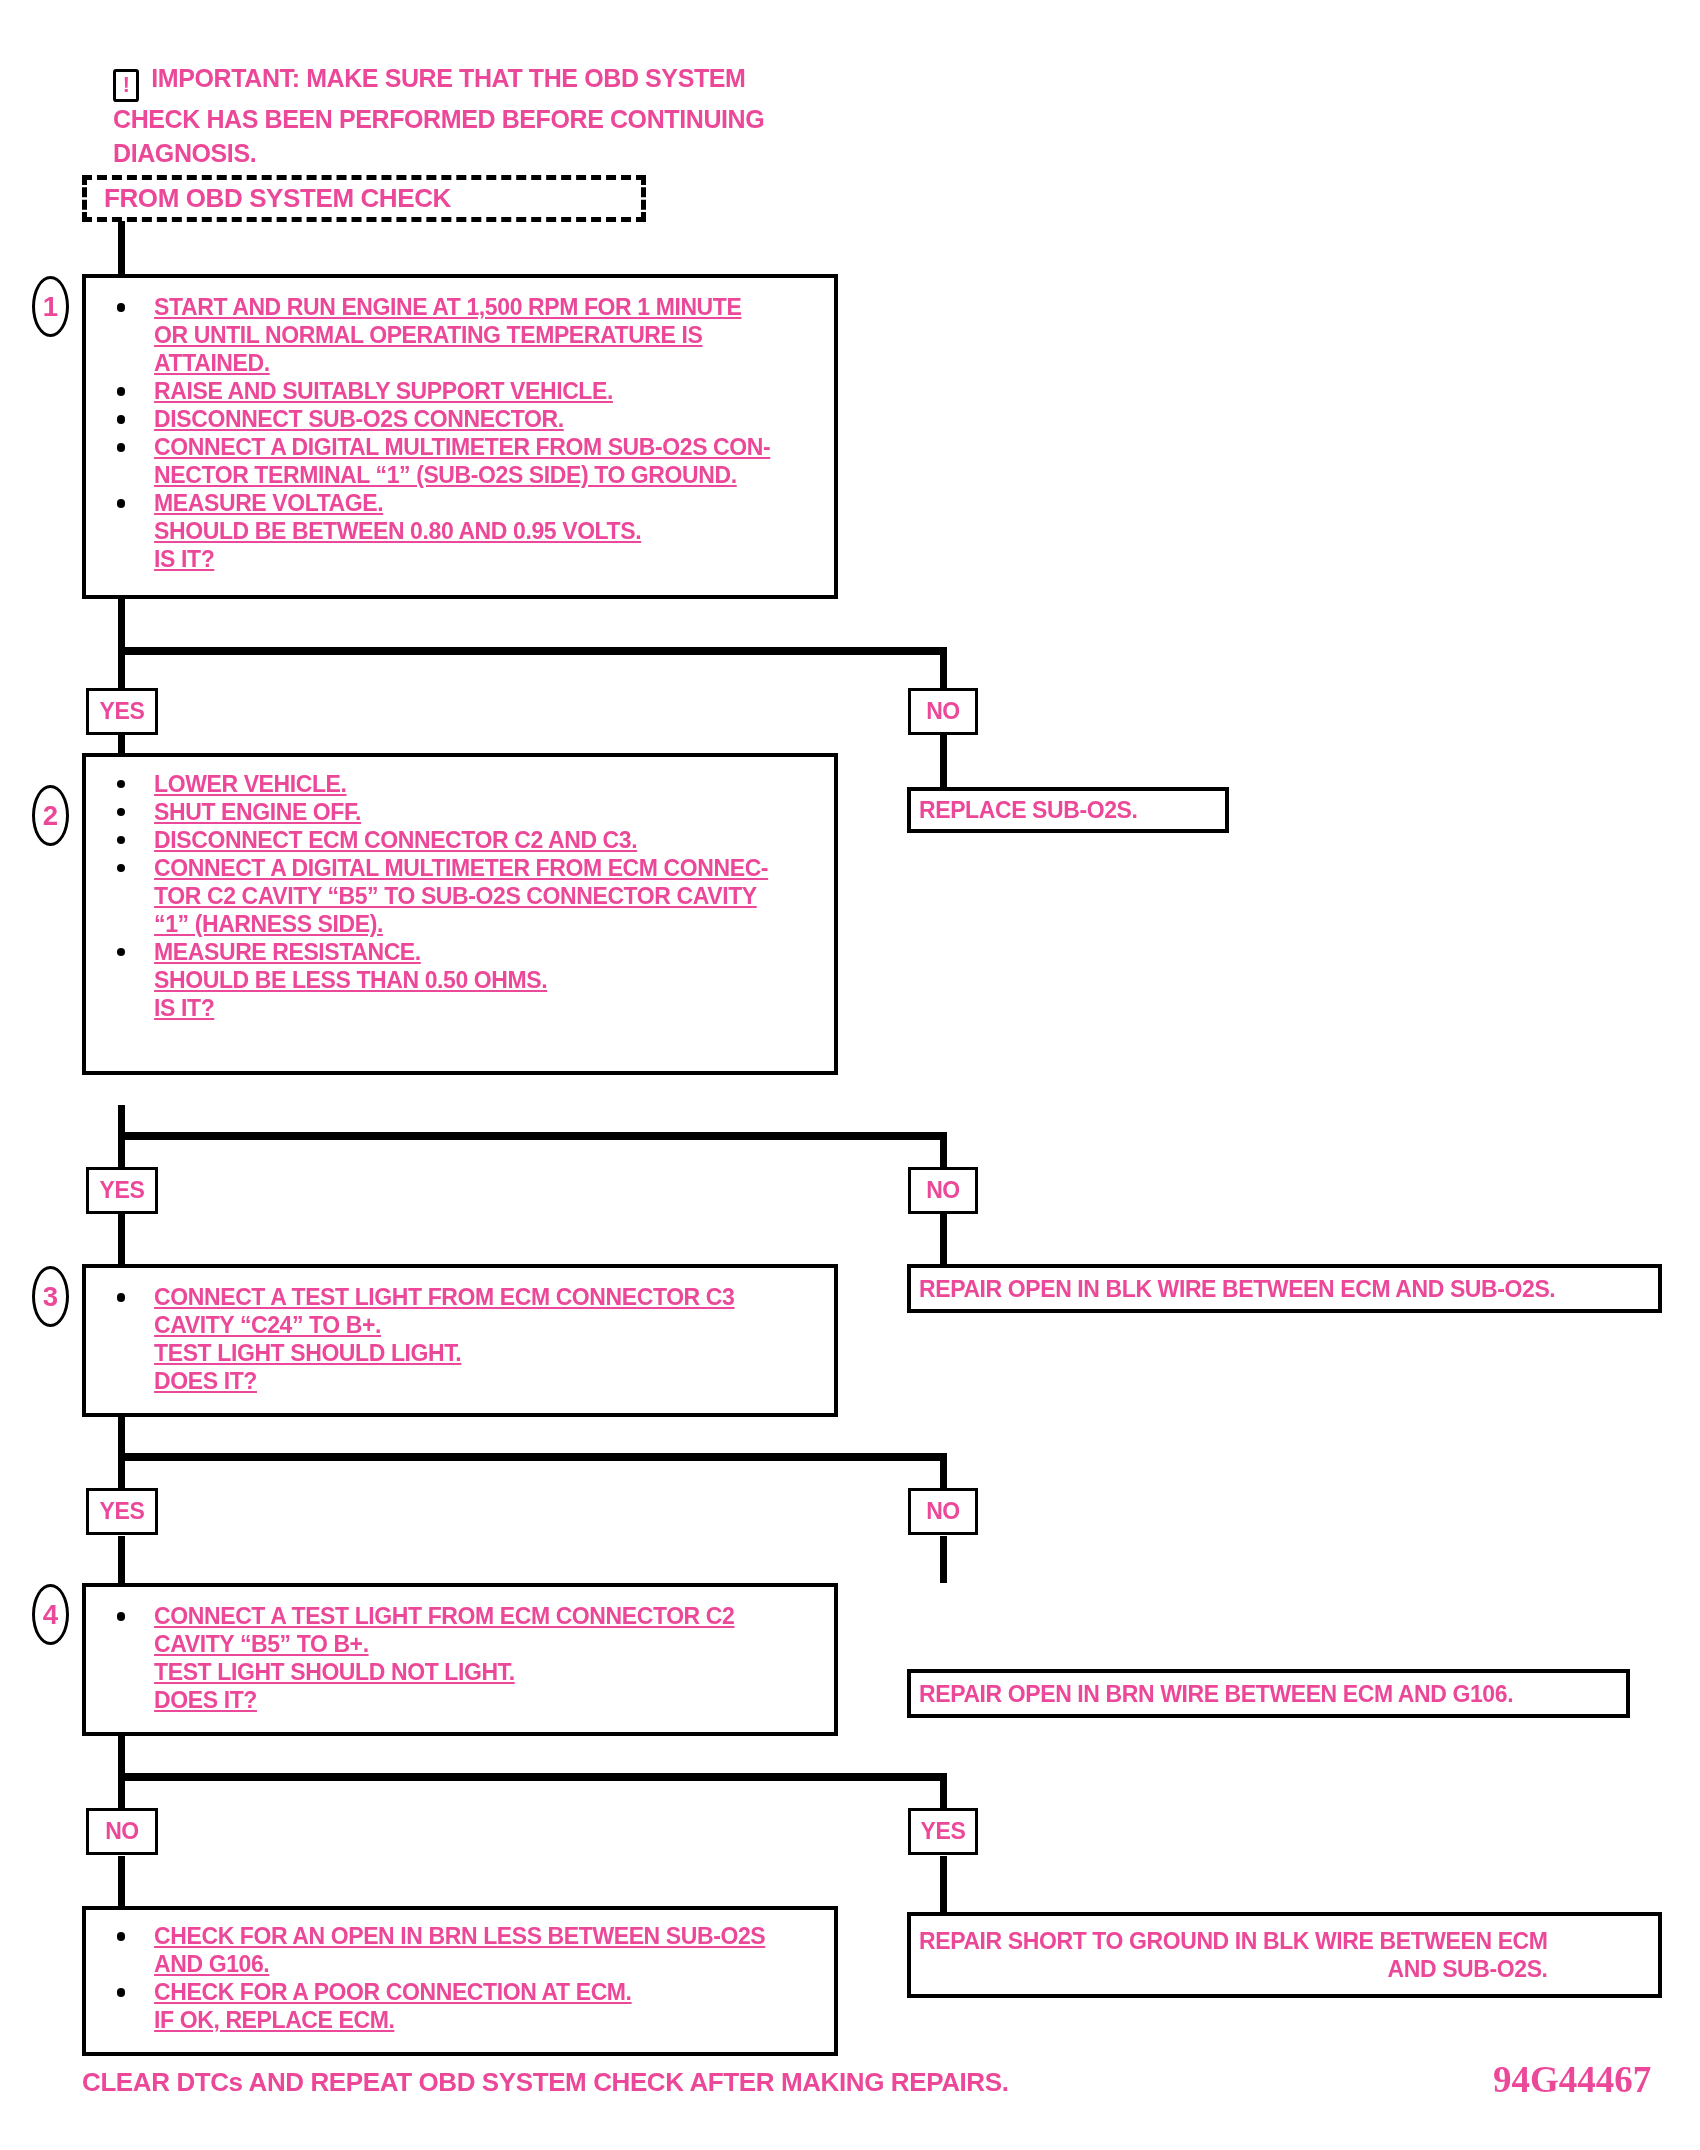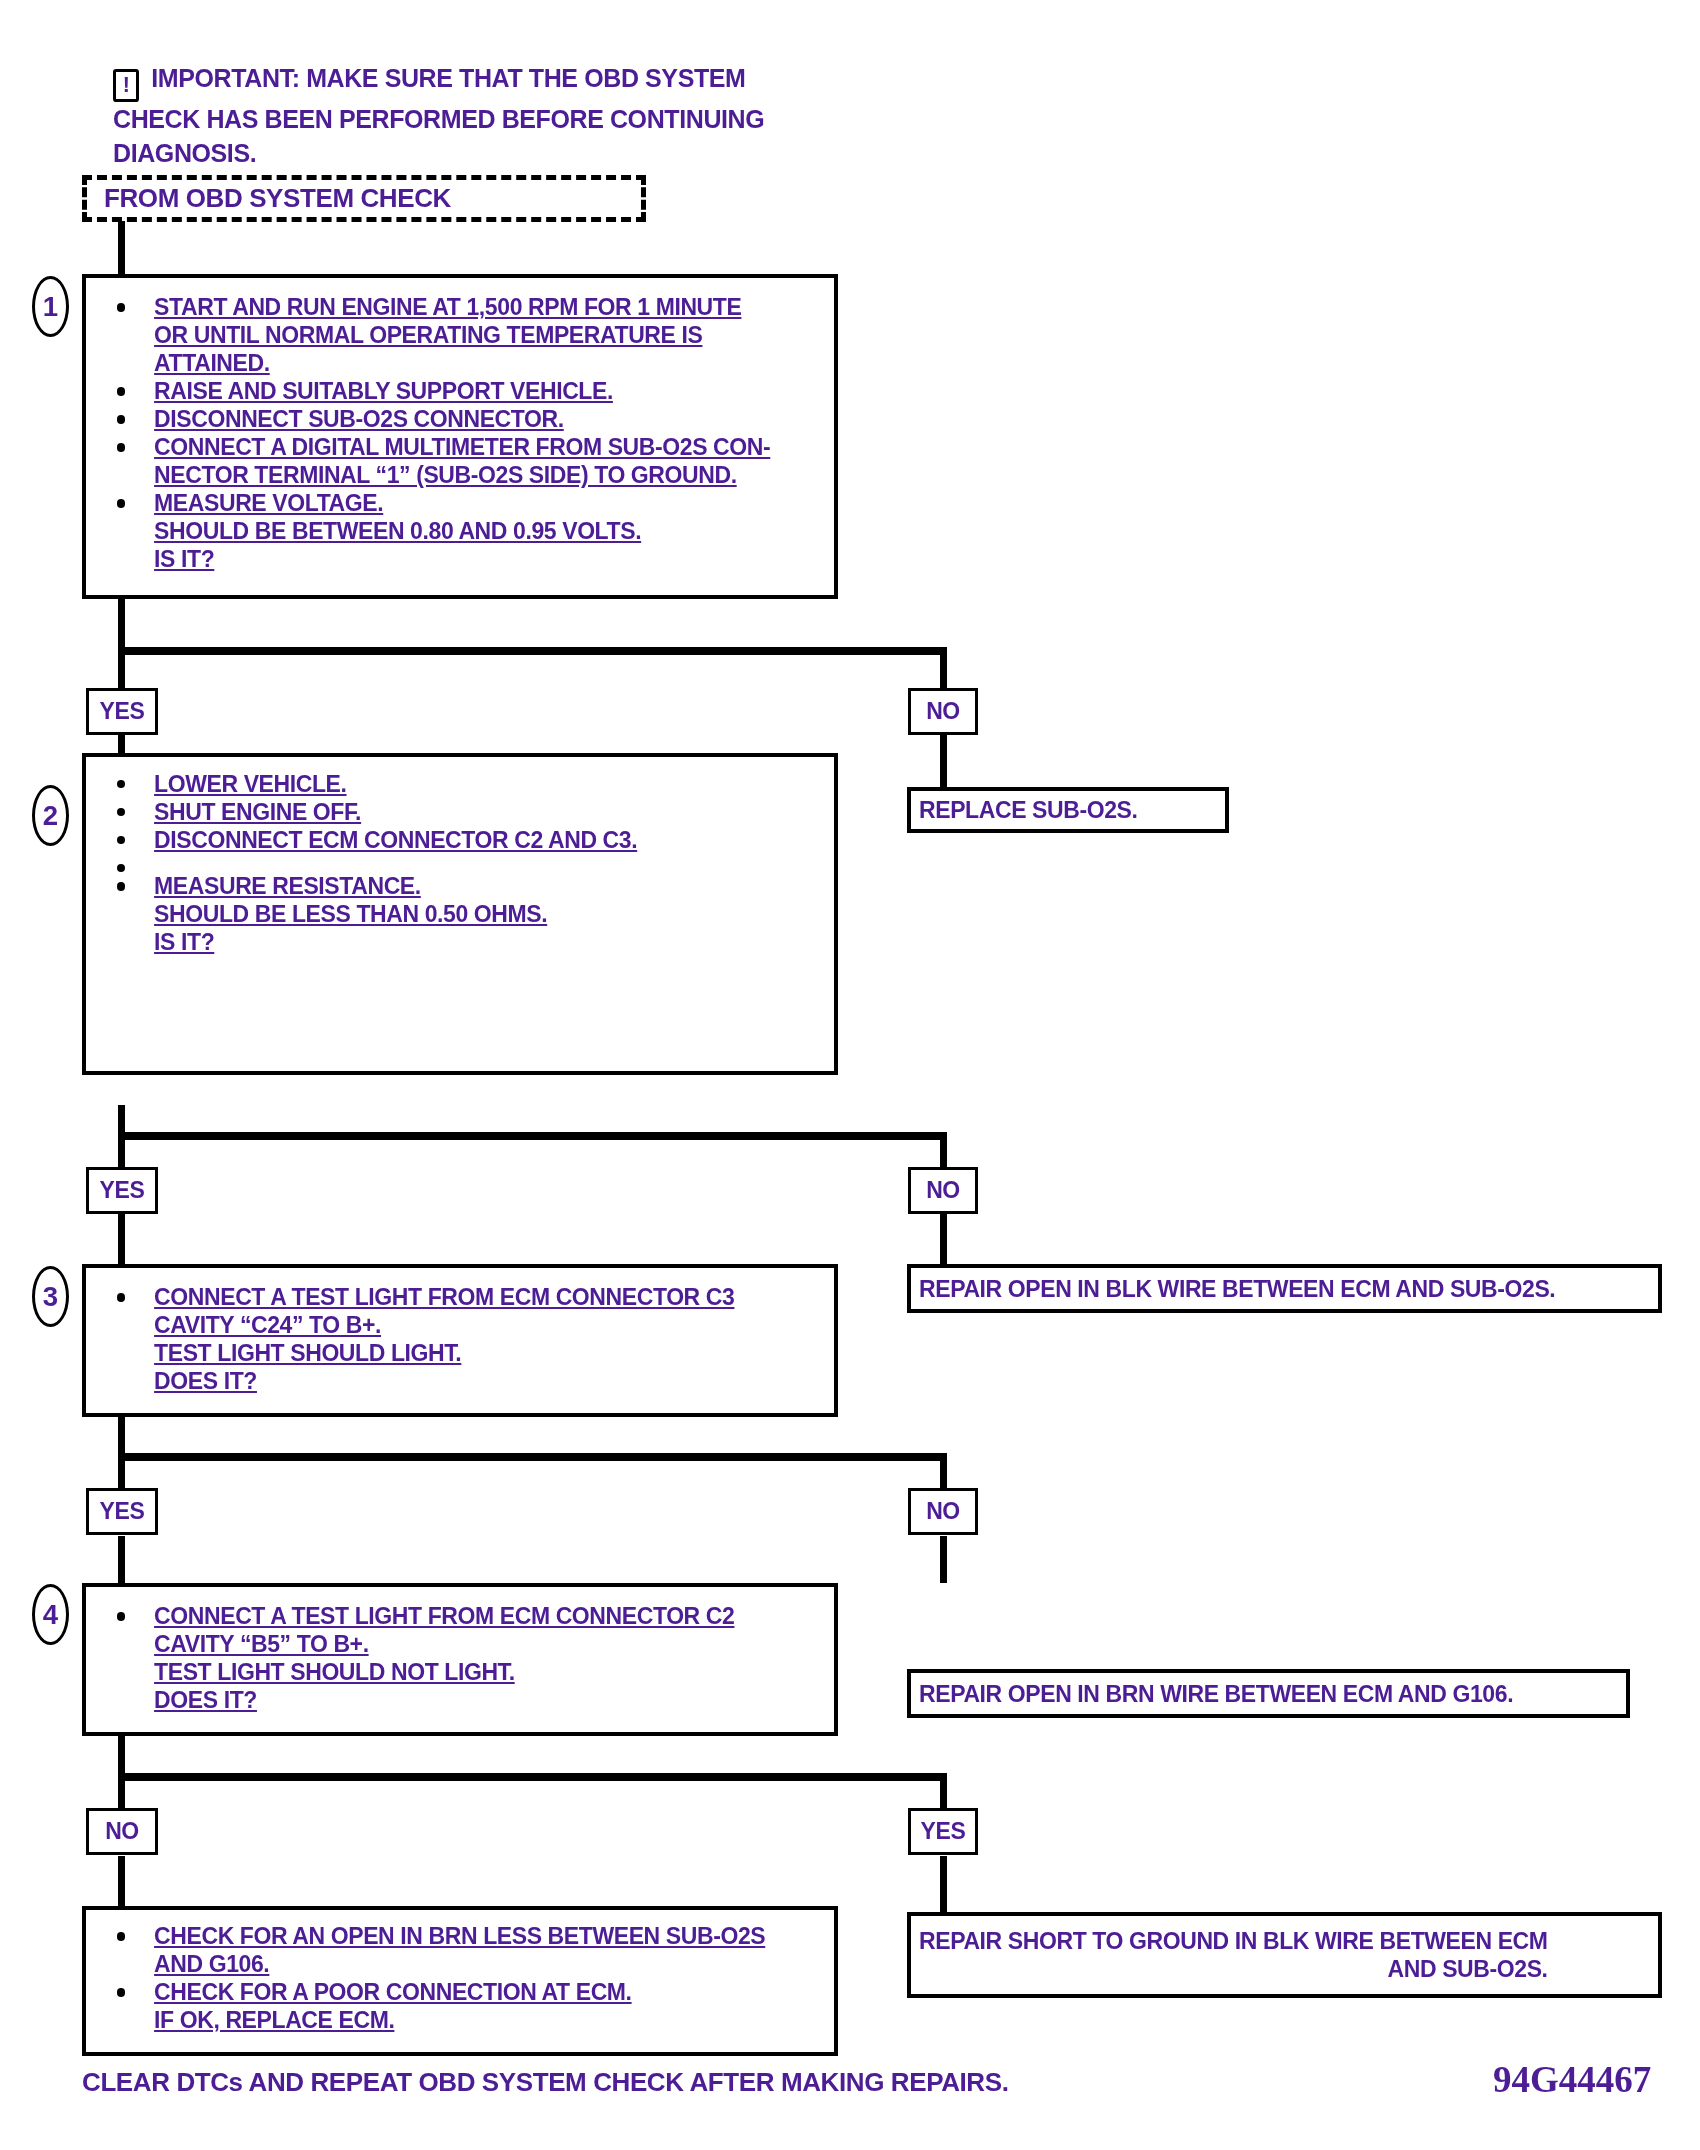--- a/index.html
+++ b/index.html
@@ -2,21 +2,21 @@
 <html style="font-size:12.3px"><head>
 <meta charset="utf-8">
 <style>
   html,body{margin:0;padding:0;background:#ffffff;}
   #canvas{
     position:relative;
     width:1700px;
     height:2151px;
     background:#ffffff;
     font-family:"Liberation Sans","DejaVu Sans",sans-serif;
-    color:#4c1d95;
+    color:#ec4899;
     overflow:hidden;
   }
   .pre{white-space:pre-line;}
   
   .note{
     position:absolute;left:113px;top:61px;width:704px;
     font-size:25px;font-weight:bold;line-height:34px;letter-spacing:-0.4px;
   }
   .note-icon{
     display:inline-block;width:20px;height:27.6px;
@@ -167,20 +167,23 @@
     <div class="item">
         <span class="dot"></span>
         <span class="txt pre">SHUT ENGINE OFF.</span>
       </div>
     <div class="item">
         <span class="dot"></span>
         <span class="txt pre">DISCONNECT ECM CONNECTOR C2 AND C3.</span>
       </div>
     <div class="item">
         <span class="dot"></span>
+        <span class="txt pre">CONNECT A DIGITAL MULTIMETER FROM ECM CONNEC-
+TOR C2 CAVITY “B5” TO SUB-O2S CONNECTOR CAVITY
+“1” (HARNESS SIDE).</span>
       </div>
     <div class="item">
         <span class="dot"></span>
         <span class="txt pre">MEASURE RESISTANCE.
 SHOULD BE LESS THAN 0.50 OHMS.
 IS IT?</span>
       </div>
   </div>
 
   <div class="lbl lbl-left" style="top:1167px">YES</div>

